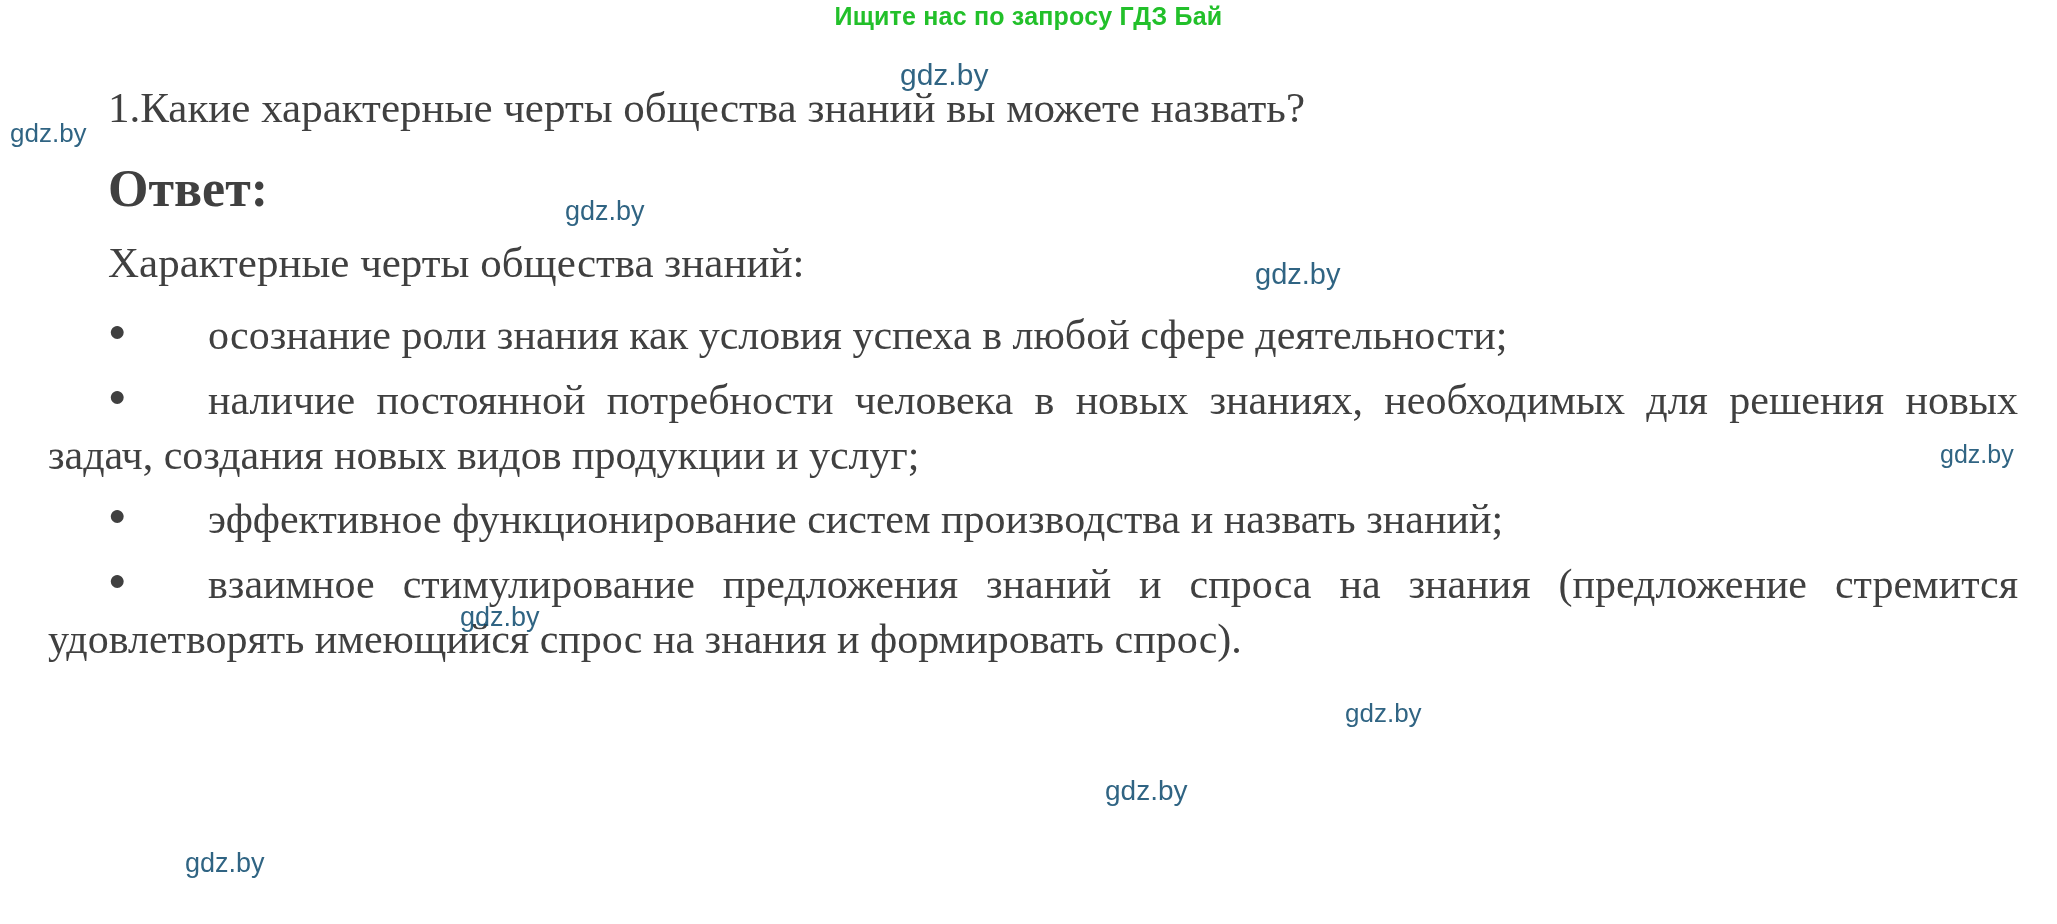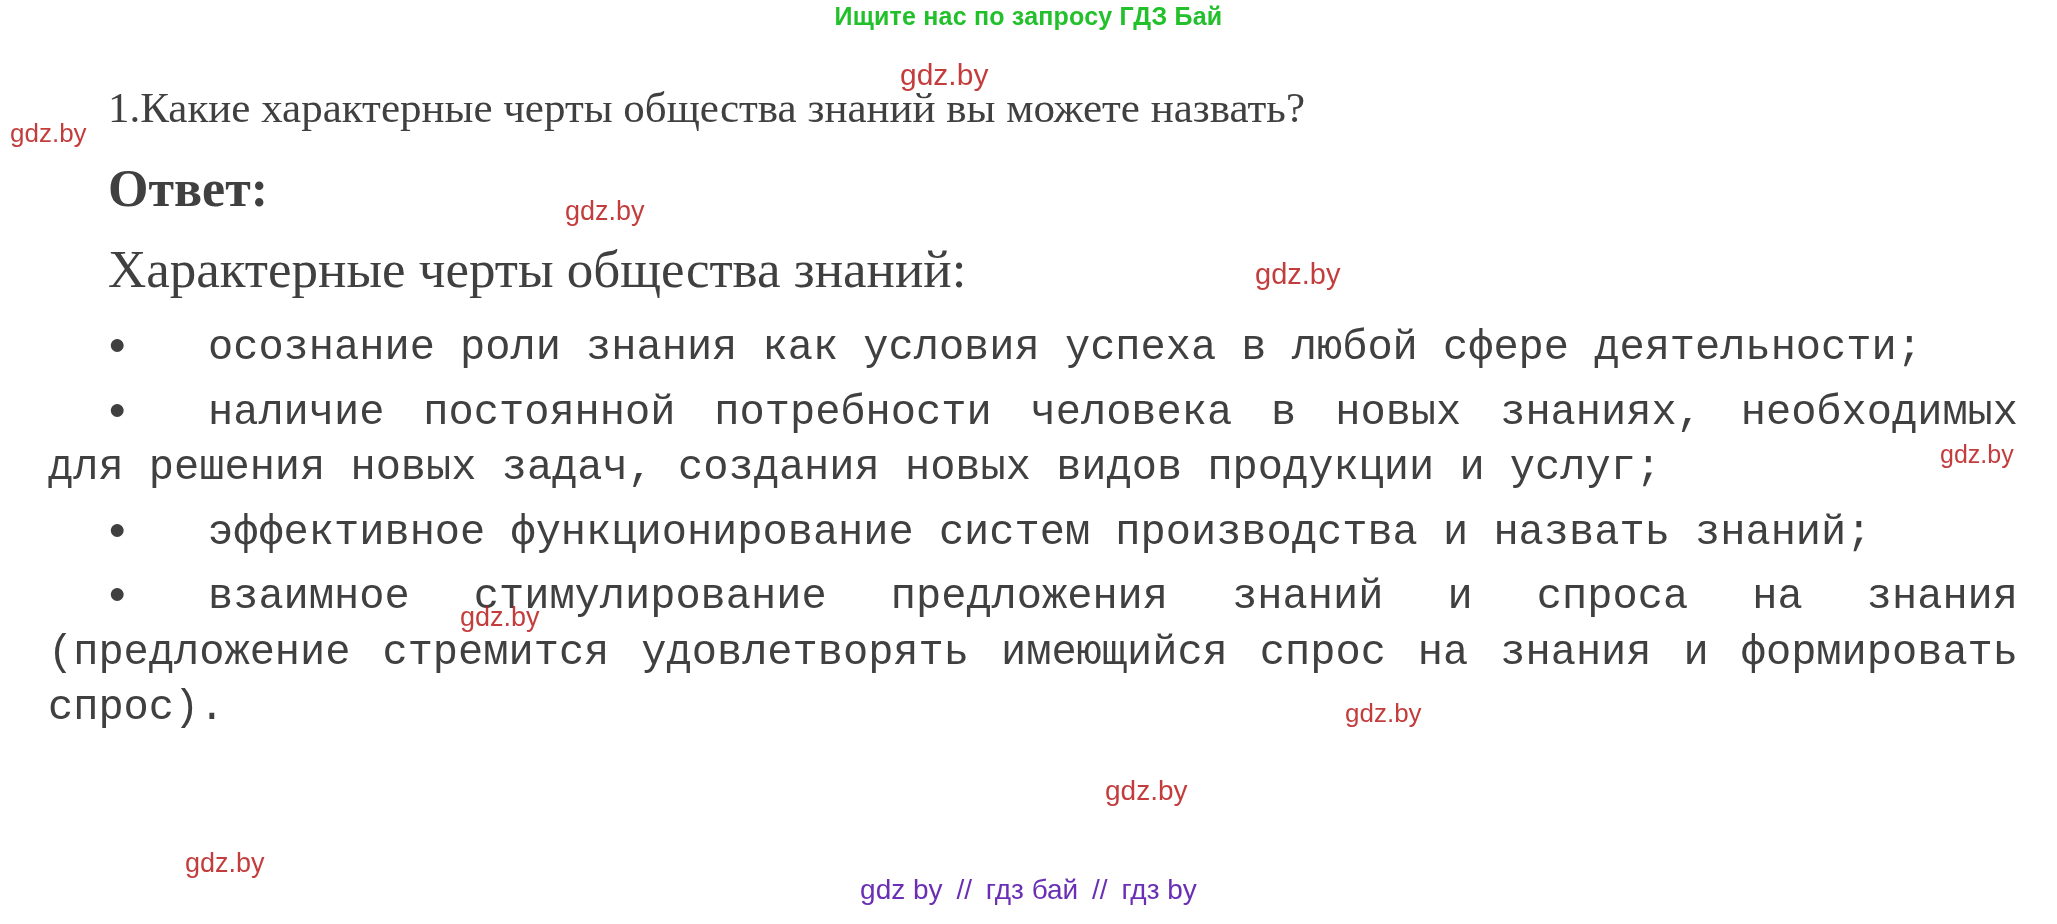--- a/index.html
+++ b/index.html
@@ -53,21 +53,21 @@
   }
 
   .answer-label {
     margin: 18px 0 0 60px;
     font-size: 52px;
     font-weight: bold;
   }
 
   .intro {
     margin: 12px 0 0 60px;
-    font-size: 53px;
+    font-size: 43px;
   }
 
   ul.bullets {
     list-style: none;
     margin: 16px 0 0 0;
     padding: 0;
   }
 
   ul.bullets li {
     position: relative;
@@ -82,28 +82,27 @@
     position: absolute;
     left: 60px;
     top: 0;
     font-size: 30px;
     line-height: 1.55;
   }
 
   ul.bullets li .bullet-text {
     display: block;
     text-indent: 160px;
-    font-family: Liberation Mono, monospace;
   }
 
   
   .wm {
     position: absolute;
     font-family: "Liberation Sans", sans-serif;
-    color: #b91c1c;
+    color: #0c4a6e;
     opacity: 0.85;
     pointer-events: none;
     white-space: nowrap;
   }
 
   
   .footer {
     position: absolute;
     left: 0;
     bottom: 18px;
@@ -154,21 +153,14 @@
   <div class="wm" style="left: 10px; top: 118px; font-size: 26px;">gdz.by</div>
   <div class="wm" style="left: 900px; top: 58px; font-size: 30px;">gdz.by</div>
   <div class="wm" style="left: 565px; top: 196px; font-size: 27px;">gdz.by</div>
   <div class="wm" style="left: 1255px; top: 258px; font-size: 29px;">gdz.by</div>
   <div class="wm" style="left: 1940px; top: 440px; font-size: 25px;">gdz.by</div>
   <div class="wm" style="left: 460px; top: 602px; font-size: 27px;">gdz.by</div>
   <div class="wm" style="left: 1345px; top: 698px; font-size: 26px;">gdz.by</div>
   <div class="wm" style="left: 1105px; top: 775px; font-size: 28px;">gdz.by</div>
   <div class="wm" style="left: 185px; top: 848px; font-size: 27px;">gdz.by</div>
 
-  <div class="footer">
-    <span>gdz by</span>
-    <span class="sep">//</span>
-    <span>гдз бай</span>
-    <span class="sep">//</span>
-    <span>гдз by</span>
-  </div>
 
 </div>
 
 </body></html>

